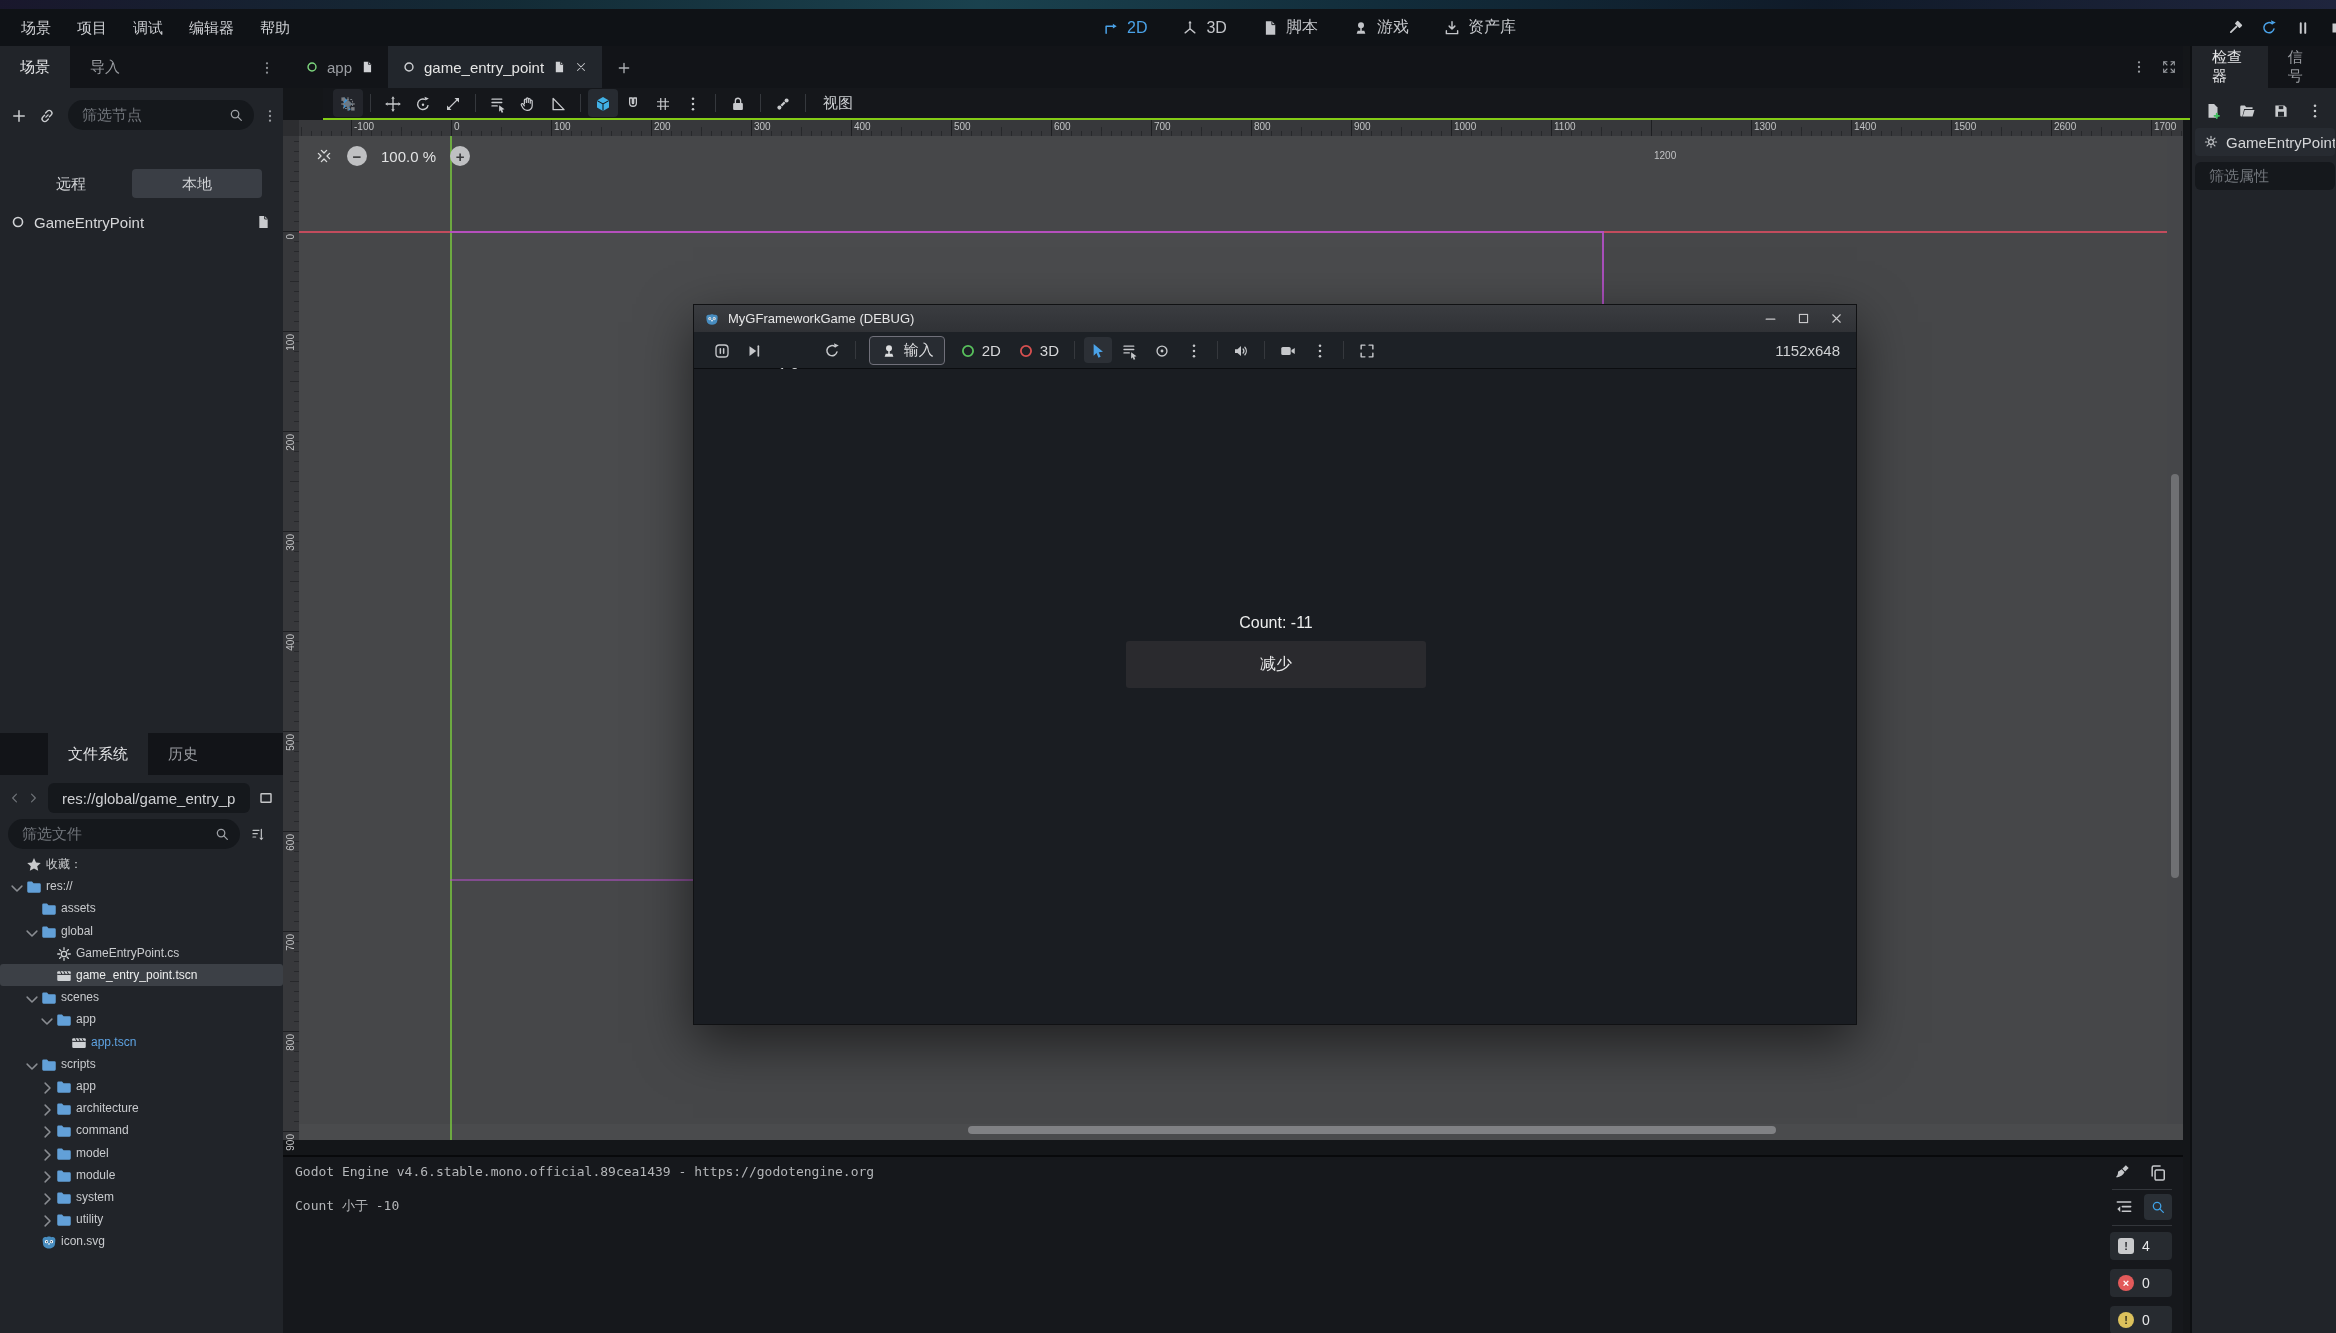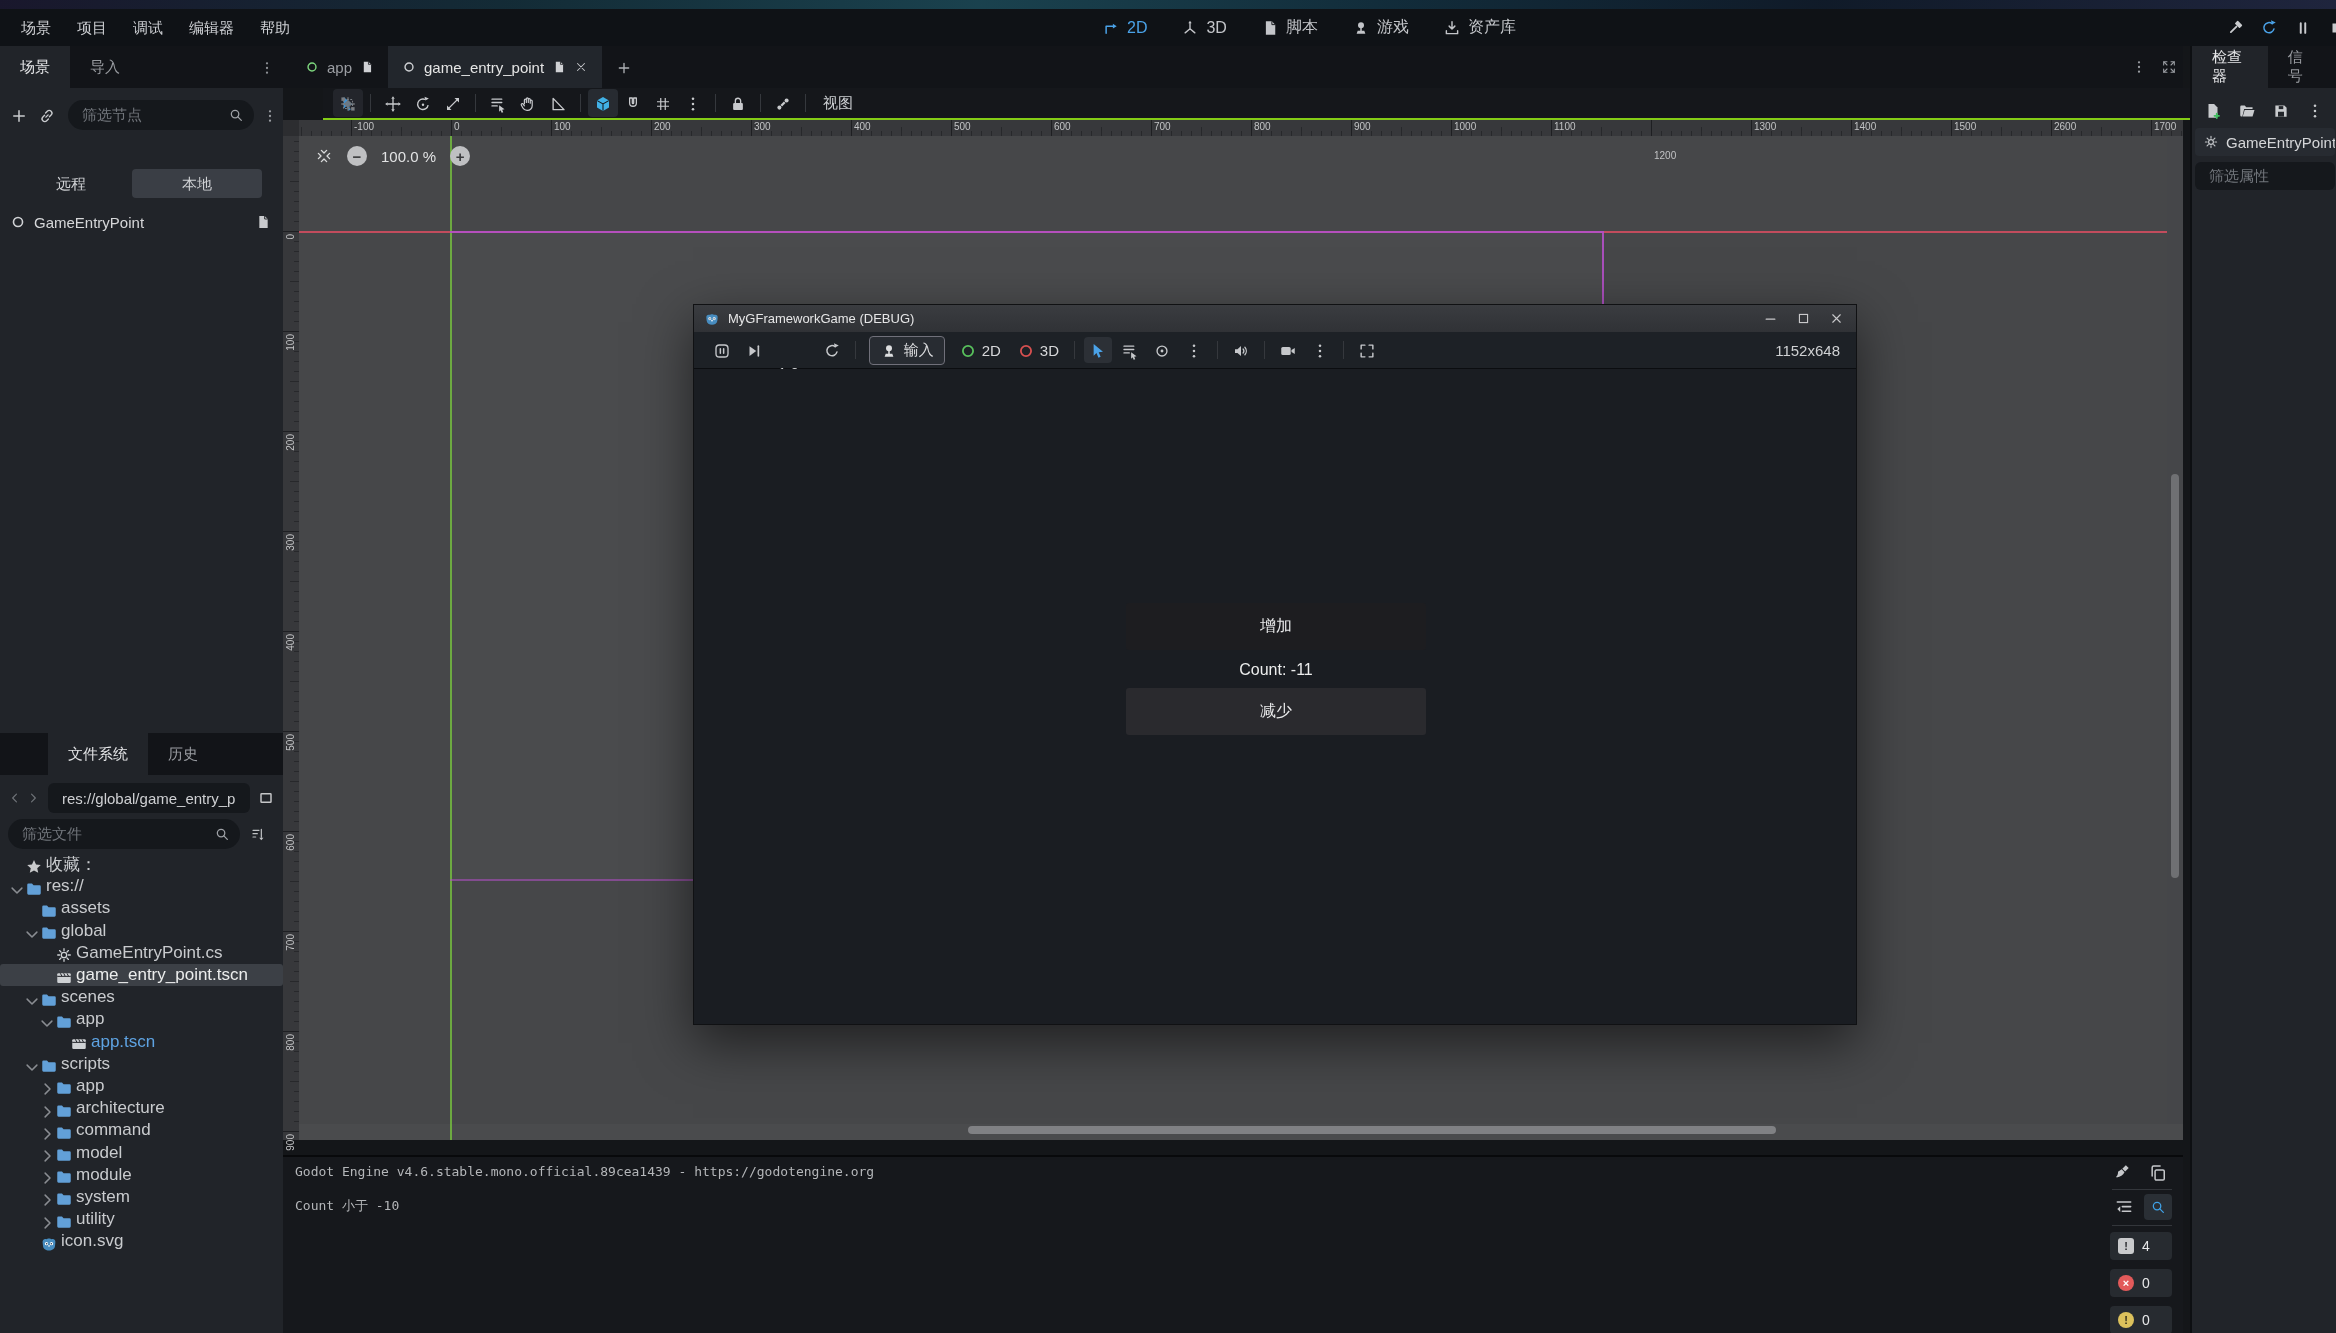--- a/index.html
+++ b/index.html
@@ -30,21 +30,21 @@
   .mock-field{background:#15181c;border-radius:15px;height:30px;display:flex;align-items:center;color:#71757b;padding:0 10px 0 14px;}
   .mock-field .ph{flex:1;overflow:hidden;white-space:nowrap;}
   .remote-local{position:absolute;left:0;top:123px;width:100%;height:29px;display:flex;}
   .rl-btn{height:29px;line-height:29px;text-align:center;color:#cfd1d4;border-radius:4px;}
   .node-row{position:absolute;left:2px;top:162px;width:279px;height:28px;display:flex;align-items:center;gap:8px;padding-left:8px;box-sizing:border-box;}
   .node-row .lbl{flex:1;color:#d6d7d9;}
   
   .fs-path{position:absolute;left:0;top:735px;width:100%;height:34px;display:flex;align-items:center;}
   .fs-filter{position:absolute;left:0;top:771px;width:100%;height:34px;display:flex;align-items:center;}
   .fs-tree{position:absolute;left:0;top:807px;width:283px;bottom:0;overflow:hidden;}
-  .fs-row{position:relative;height:22.2px;display:flex;align-items:center;white-space:nowrap;color:#c9cbce;font-size:17px;}
+  .fs-row{position:relative;height:22.2px;display:flex;align-items:center;white-space:nowrap;color:#c9cbce;font-size:12px;}
   .fs-row .chev{width:14px;height:14px;color:#8a8d92;flex:0 0 auto;}
   .fs-row .ficon{width:16px;height:16px;margin:0 5px 0 3px;flex:0 0 auto;}
   .fs-row.selected{background:#3c4046;border-radius:3px;color:#eceded;}
   .fs-row.accent{color:#5ea3e2;}
   .c-folder{color:#62a0d8}.c-file{color:#ced1d4}.c-star{color:#c9cacc}
   
   .center{position:absolute;left:283px;top:46px;width:1900px;height:1109px;background:#141619;}
   .scene-tabbar{position:absolute;left:0;top:0;width:100%;height:42px;background:#121418;display:flex;align-items:stretch;}
   .stab{display:flex;align-items:center;gap:8px;padding:0 14px;color:#9b9ea3;}
   .stab.active{background:#22262c;color:#e5e5e5;}
@@ -933,21 +933,20 @@
             <span class="vsep"></span>
             <div class="gtb-btn">
               <span><svg class="ico" viewBox="0 0 24 24">
                   <use href="#i-fullscreen"></use>
                 </svg></span>
             </div>
             <div class="gtb-res">1152x648</div>
           </div>
         <div class="gwin-content">
           <div class="gcol">
-            <div class="gbtn dark">增加</div>
             <div class="gcount">Count: -11</div>
             <div class="gbtn light">减少</div>
           </div>
         </div>
       </div>
 
       <div class="vscroll">
         <div class="vthumb" style="top:338px;height:404px;"></div>
       </div>
       <div class="hthumb" style="left:685px;width:808px;"></div>

